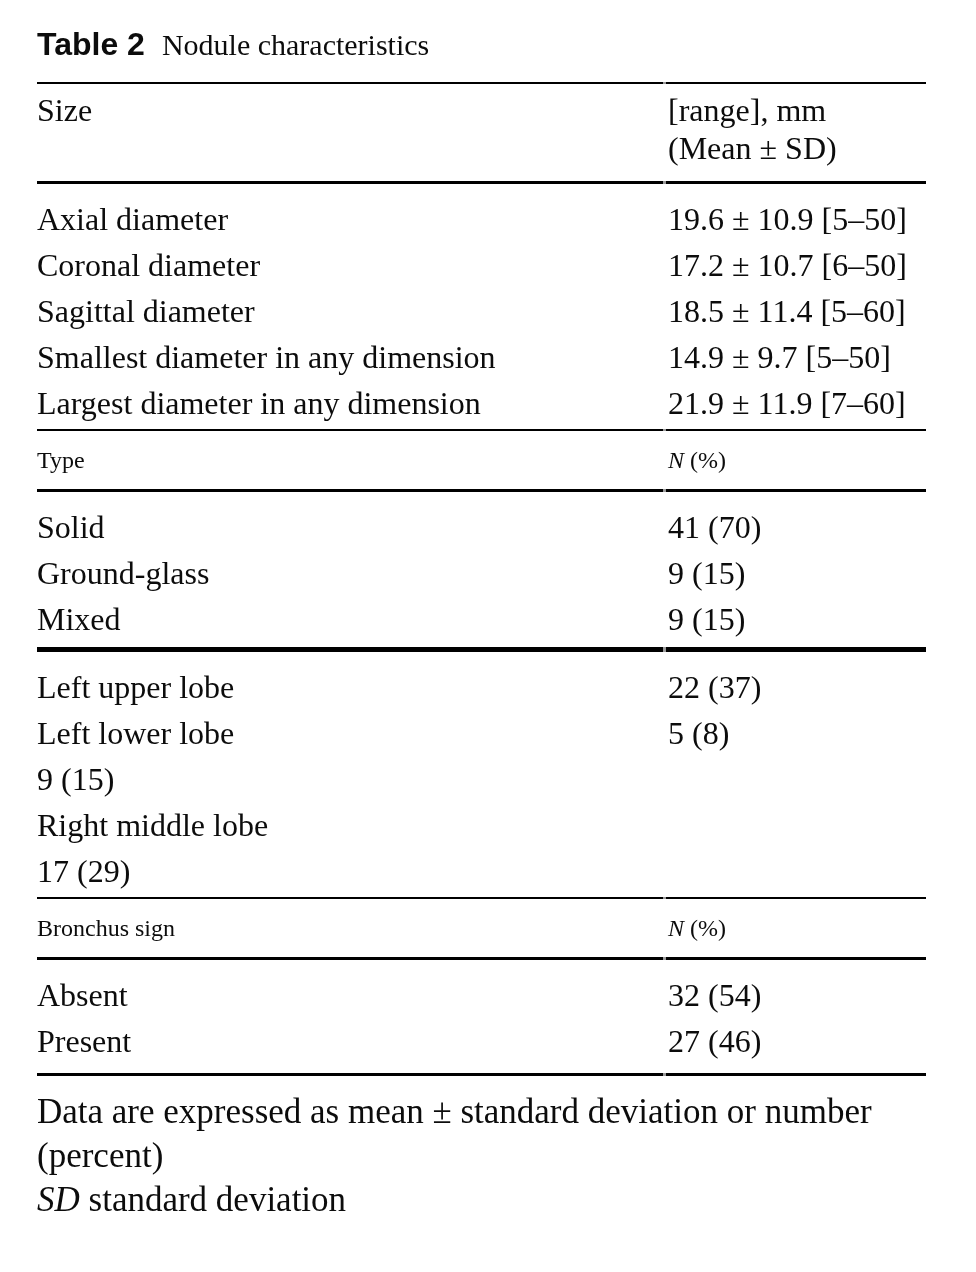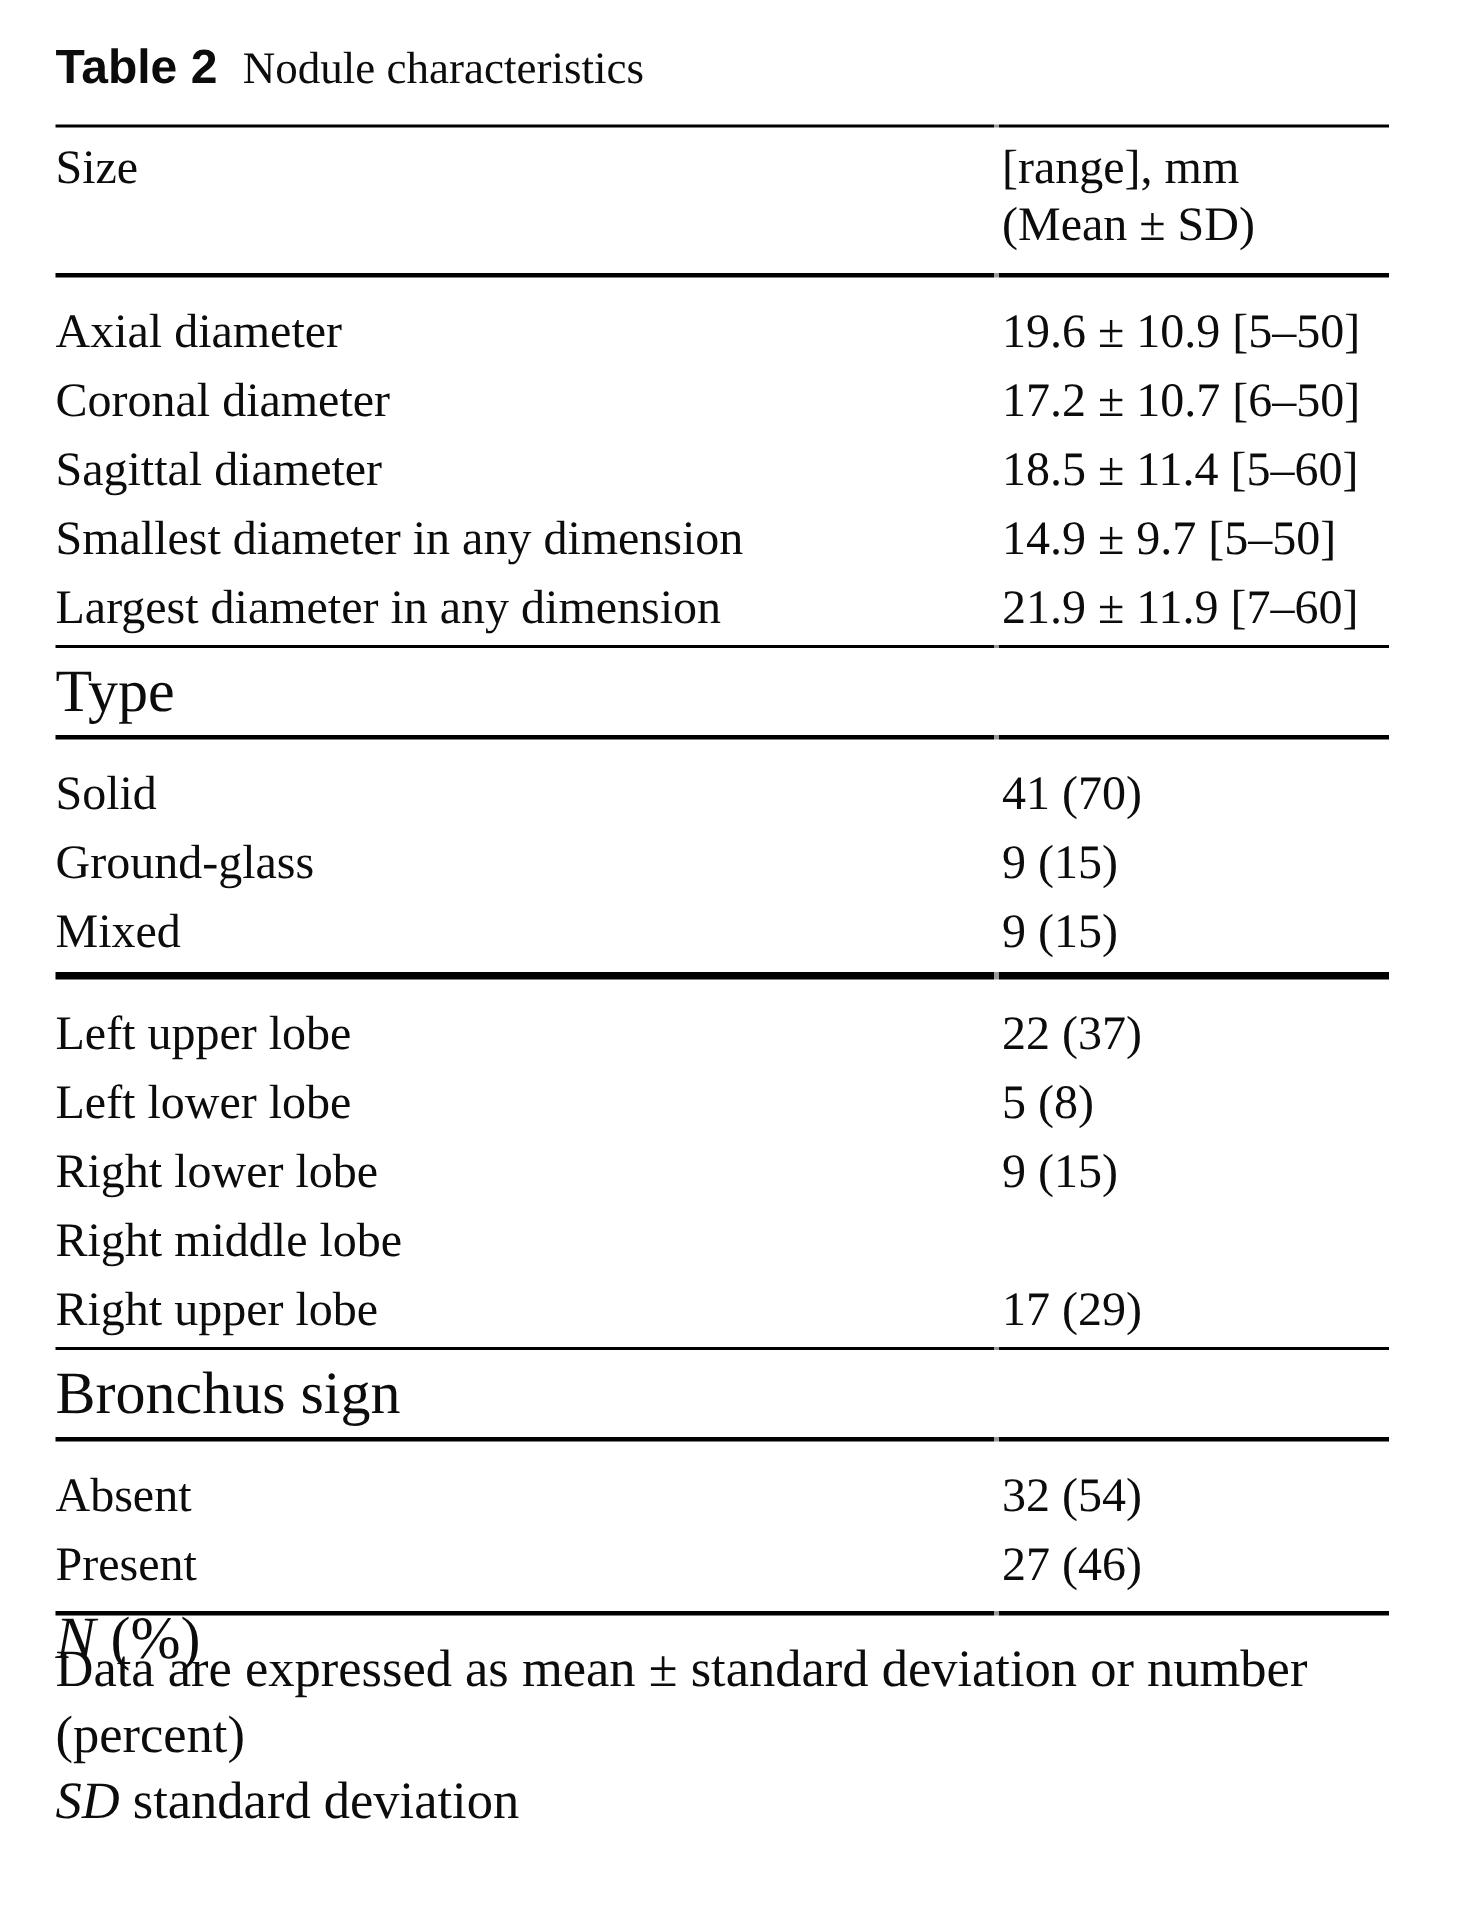--- a/index.html
+++ b/index.html
@@ -46,22 +46,21 @@
   .c2 { flex: 1 1 auto; }
   .hdr1 {
     height: 97px;
     padding-top: 7px;
     font-size: 32px;
     line-height: 38px;
   }
   .hdr {
     height: 58px;
     line-height: 58px;
-    font-size: 40px;
-    flex-direction: column;
+    font-size: 24px;
   }
   .sec { font-size: 32px; }
   .sec .row { height: 46px; line-height: 46px; }
   .sec-size     { padding: 12px 0 3px 0; }
   .sec-type     { padding: 12px 0 5px 0; }
   .sec-location { padding: 12px 0 3px 0; }
   .sec-bronchus { padding: 12px 0 9px 0; }
   .it { font-style: italic; }
   .footnotes {
     margin-top: 14px;
@@ -146,28 +145,26 @@
     <div class="sec sec-location">
       <div class="row flexrow">
         <div class="c1">Left upper lobe</div>
         <div class="c2">22 (37)</div>
       </div>
       <div class="row flexrow">
         <div class="c1">Left lower lobe</div>
         <div class="c2">5 (8)</div>
       </div>
       <div class="row flexrow">
-        <div class="c1">Right lower lobe</div>
         <div class="c2">9 (15)</div>
       </div>
       <div class="row flexrow">
         <div class="c1">Right middle lobe</div>
       </div>
       <div class="row flexrow">
-        <div class="c1">Right upper lobe</div>
         <div class="c2">17 (29)</div>
       </div>
     </div>
 
     <div class="rule"></div>
 
     <div class="hdr flexrow">
       <div class="c1">Bronchus sign</div>
       <div class="c2"><span class="it">N</span><span> (%)</span></div>
     </div>

